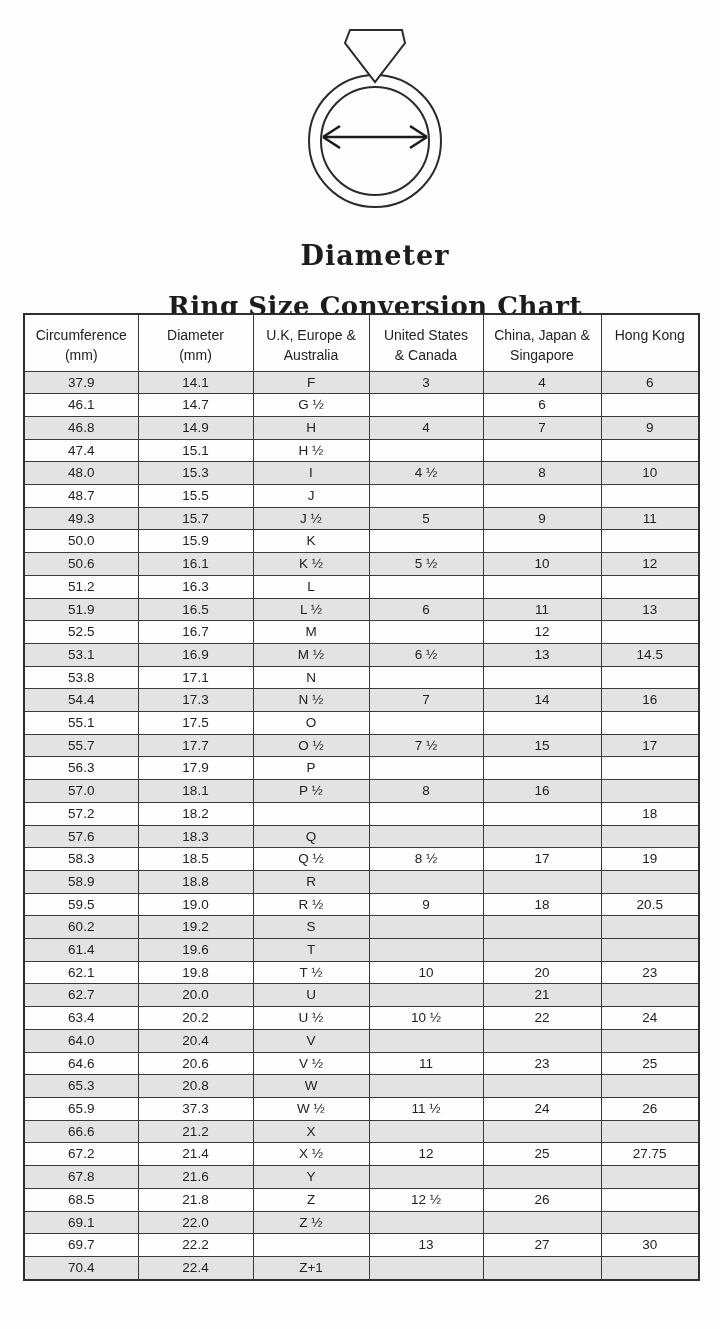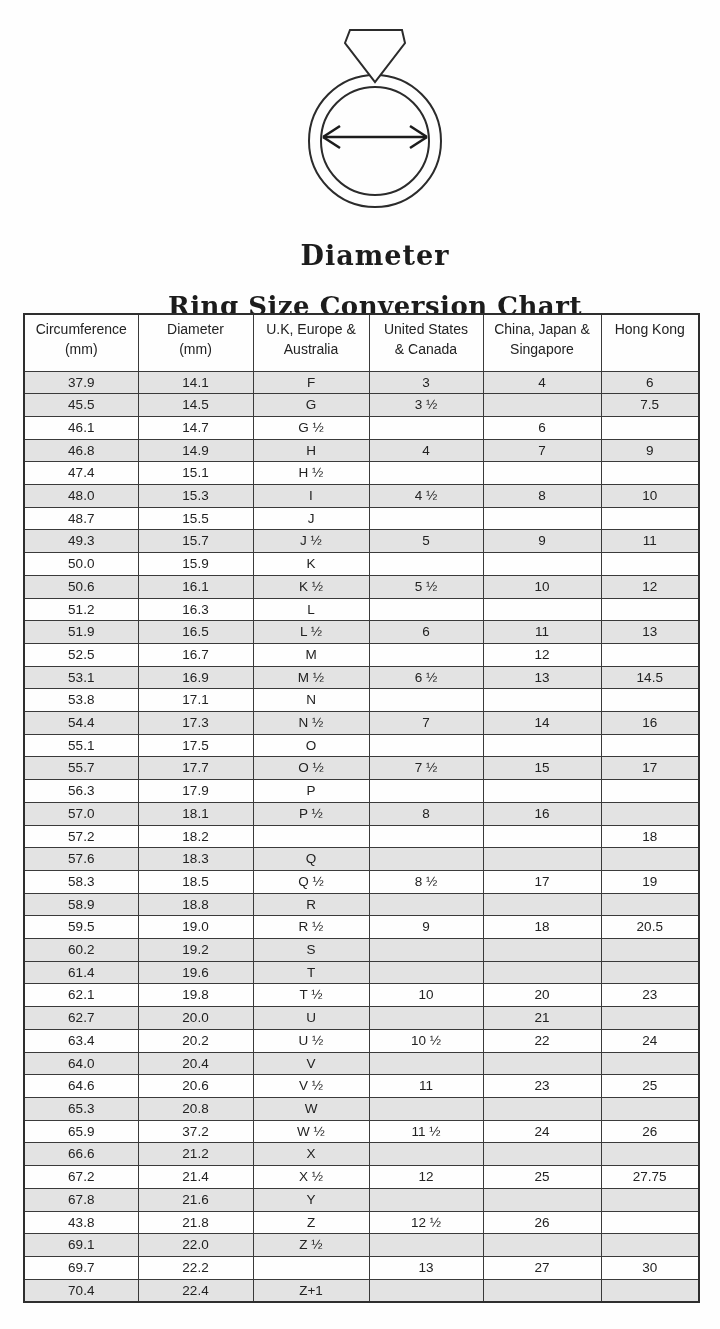--- a/index.html
+++ b/index.html
@@ -60,21 +60,21 @@
     overflow: hidden;
     white-space: nowrap;
   }
   table.ring-table { border: 2px solid #2e2e2e; }
   table.ring-table th {
     height: 57px;
     font-weight: normal;
     font-size: 14px;
     line-height: 20px;
     vertical-align: top;
-    padding-top: 4px;
+    padding-top: 10px;
     background: var(--bg);
   }
   table.ring-table th span { display: block; }
   table.ring-table td {
     height: 21.7px;
     font-size: 13.5px;
     line-height: 21.7px;
     padding: 0 2px;
   }
   tr.shaded td { background: var(--row-shade); }
@@ -144,28 +144,20 @@
     </thead>
     <tbody>
         <tr class="shaded">
           <td>37.9</td>
           <td>14.1</td>
           <td>F</td>
           <td>3</td>
           <td>4</td>
           <td>6</td>
         </tr>
-        <tr class="shaded">
-          <td>45.5</td>
-          <td>14.5</td>
-          <td>G</td>
-          <td>3 ½</td>
-          <td></td>
-          <td>7.5</td>
-        </tr>
         <tr>
           <td>46.1</td>
           <td>14.7</td>
           <td>G ½</td>
           <td></td>
           <td>6</td>
           <td></td>
         </tr>
         <tr class="shaded">
           <td>46.8</td>
@@ -402,21 +394,21 @@
         <tr class="shaded">
           <td>65.3</td>
           <td>20.8</td>
           <td>W</td>
           <td></td>
           <td></td>
           <td></td>
         </tr>
         <tr>
           <td>65.9</td>
-          <td>37.2</td>
+          <td>37.3</td>
           <td>W ½</td>
           <td>11 ½</td>
           <td>24</td>
           <td>26</td>
         </tr>
         <tr class="shaded">
           <td>66.6</td>
           <td>21.2</td>
           <td>X</td>
           <td></td>
@@ -433,21 +425,21 @@
         </tr>
         <tr class="shaded">
           <td>67.8</td>
           <td>21.6</td>
           <td>Y</td>
           <td></td>
           <td></td>
           <td></td>
         </tr>
         <tr>
-          <td>43.8</td>
+          <td>68.5</td>
           <td>21.8</td>
           <td>Z</td>
           <td>12 ½</td>
           <td>26</td>
           <td></td>
         </tr>
         <tr class="shaded">
           <td>69.1</td>
           <td>22.0</td>
           <td>Z ½</td>

